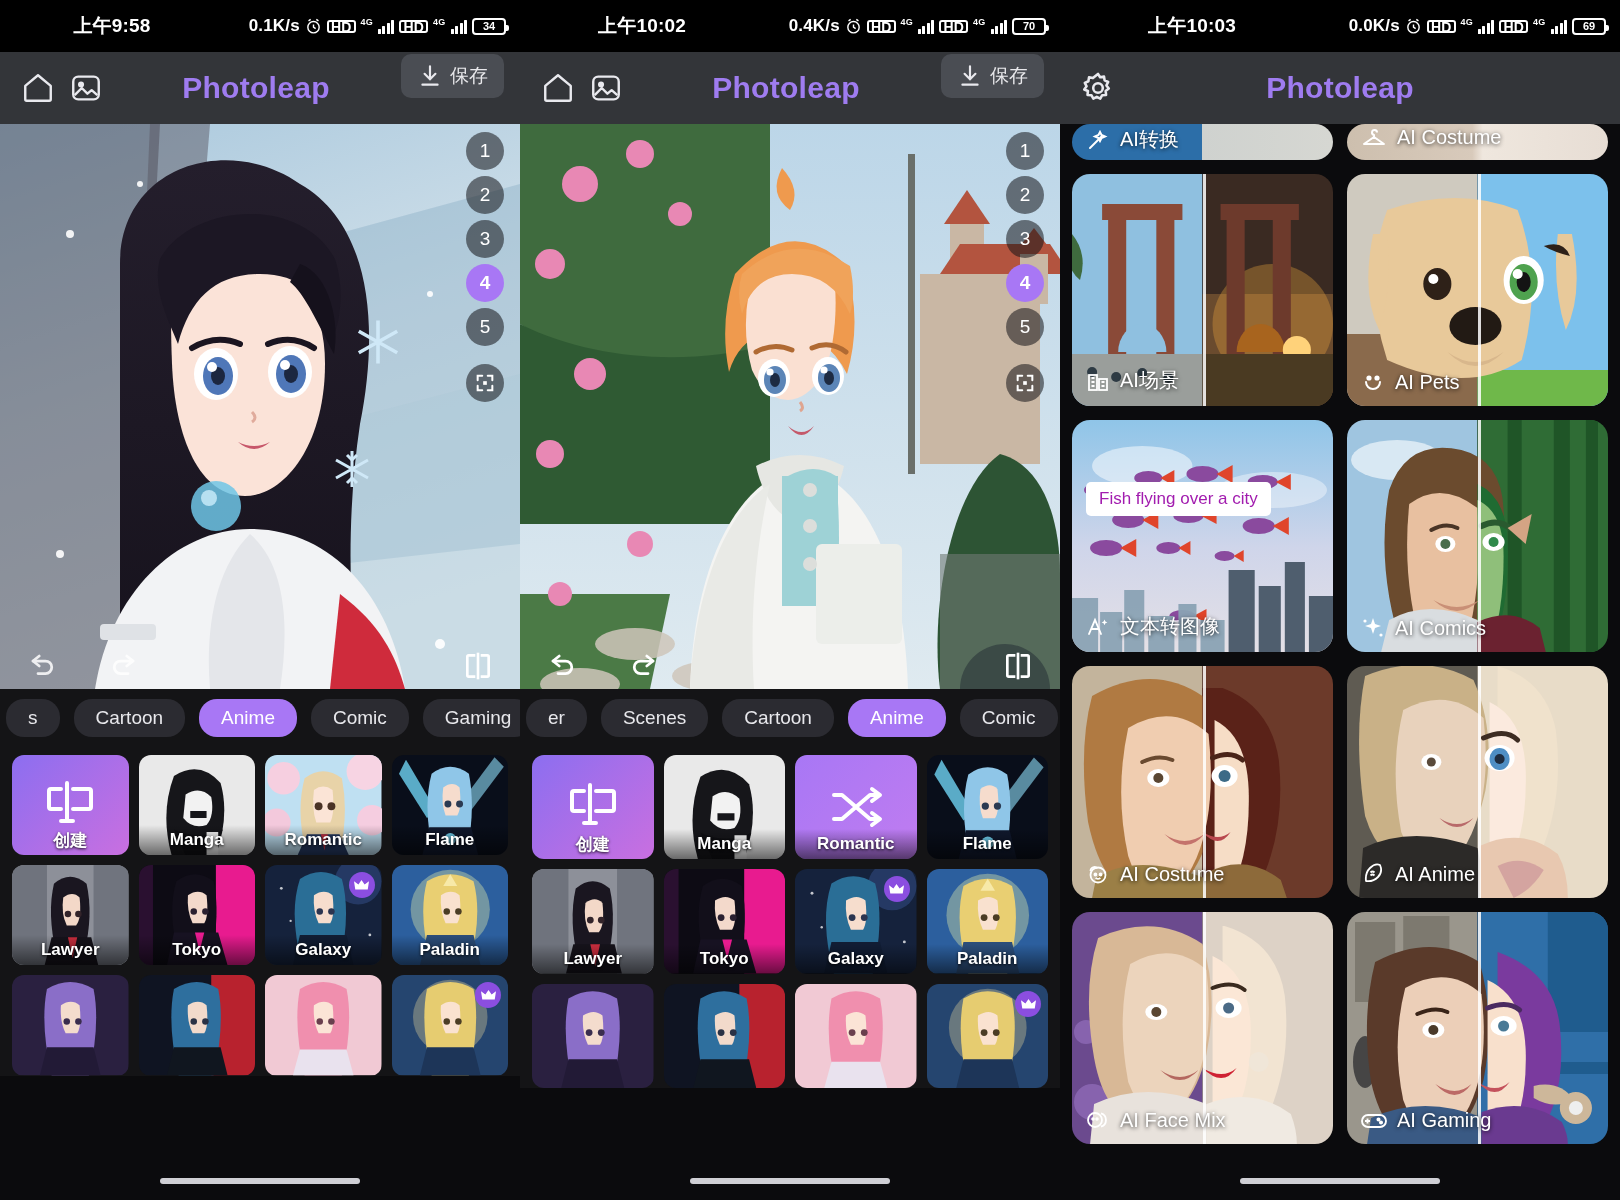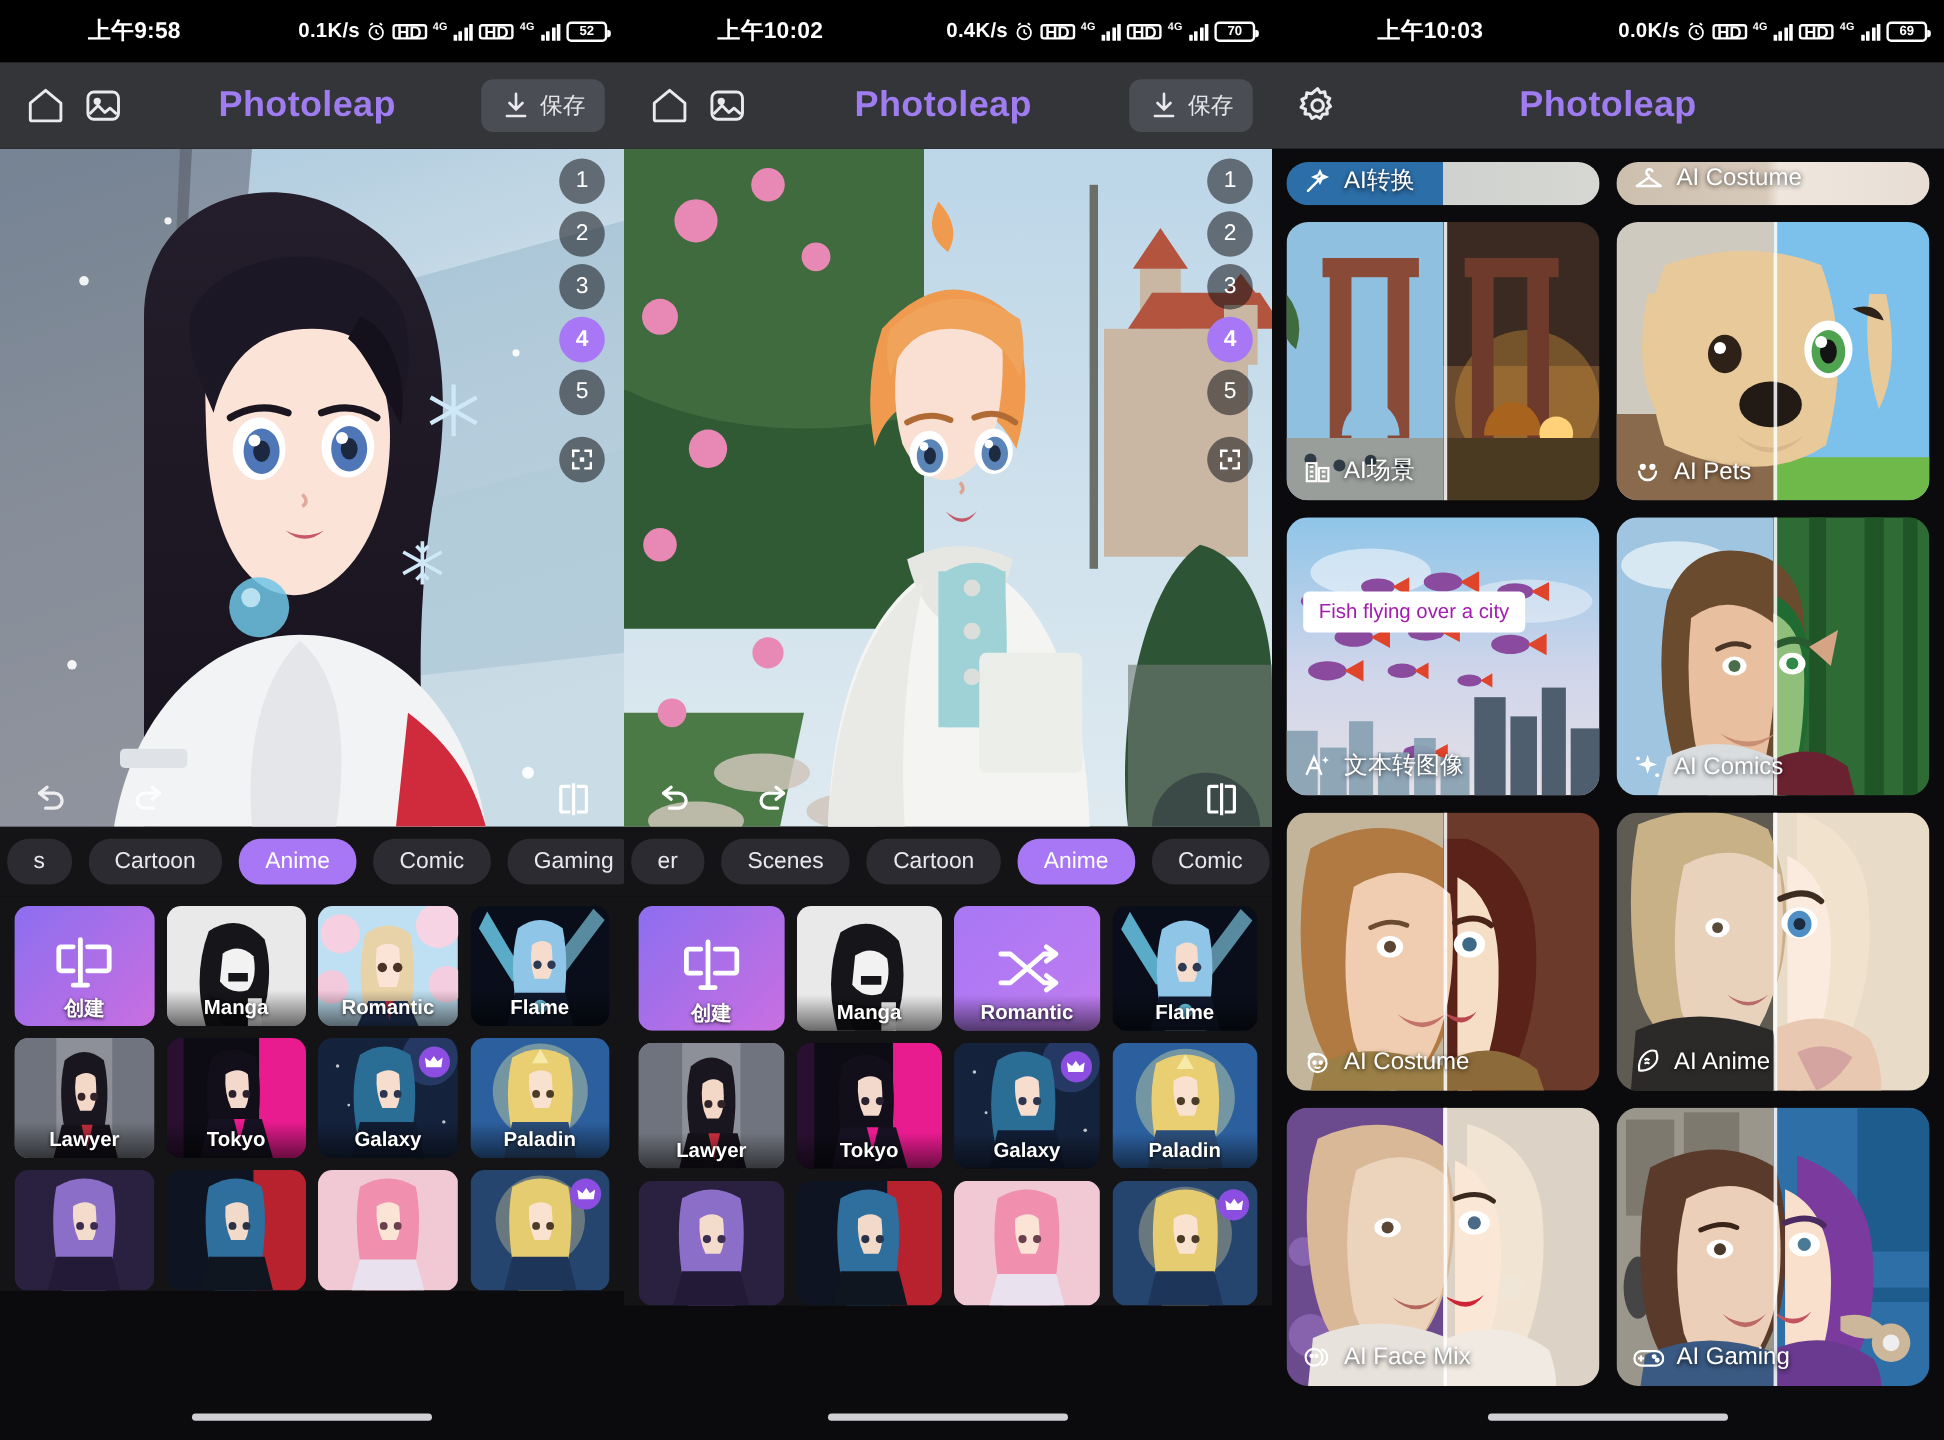--- a/index.html
+++ b/index.html
@@ -56,21 +56,21 @@
   }
   .appbar .icnbtn { width:48px; height:48px; display:flex; align-items:center; justify-content:center; }
   .brand {
     position:absolute; left:0; right:0; text-align:center;
     color:#9f7cf0; font-size:30px; font-weight:bold; letter-spacing:.3px;
     pointer-events:none;
   }
   .p1 .brand{ transform:translateX(-4px);} 
   .p2 .brand{ transform:translateX(-4px);} 
   .savebtn {
-    position:absolute; right:16px; top:14px;
+    position:absolute; right:16px; top:2px;
     background:#4a4d53; border-radius:10px; height:44px;
     display:flex; align-items:center; gap:7px; padding:0 16px;
     color:#e7e7ea; font-size:19px;
   }
 
   
   .canvas { position:relative; height:565px; overflow:hidden; }
   .art { position:absolute; inset:0; }
   .steps {
     position:absolute; right:16px; top:8px; display:flex; flex-direction:column;
@@ -122,21 +122,21 @@
   .tile.create .lbl { background:none; }
   .tile.sel .bg { background:linear-gradient(135deg,#a877f5 0%,#c07cf0 100%); }
   .crown {
     position:absolute; right:7px; top:7px; width:26px; height:26px; border-radius:50%;
     background:#8b4ee0; display:flex; align-items:center; justify-content:center;
   }
   .createglyph { position:absolute; inset:0; display:flex; align-items:center; justify-content:center; }
 
   
   .p3body { background:#0b0b0d; height:1128px; overflow:hidden; position:relative; padding:0 12px; }
-  .cardgrid { display:grid; grid-template-columns:1fr 1fr; gap:14px; padding-top:11px;text-decoration:underline; }
+  .cardgrid { display:grid; grid-template-columns:1fr 1fr; gap:14px; padding-top:0;text-decoration:underline; }
   .card { position:relative; border-radius:18px; overflow:hidden; }
   .card.h-clip { height:36px; }
   .card.h-full { height:232px; }
   .card .cbg { position:absolute; inset:0; }
   .card .divider { position:absolute; top:0; bottom:0; left:50%; width:3px; background:rgba(255,255,255,.85); }
   .card .clabel {
     position:absolute; left:14px; bottom:12px; display:flex; align-items:center; gap:10px;
     color:#fff; font-size:20px; font-weight:500; text-shadow:0 1px 4px rgba(0,0,0,.8);
   }
   .card.h-clip .clabel { bottom:auto; top:2px; }
@@ -177,21 +177,21 @@
             <i></i>
           </span>
         <span class="hd-box">HD</span>
         <span class="g4">4G</span>
         <span class="sig">
             <i></i>
             <i></i>
             <i></i>
             <i></i>
           </span>
-        <span class="batt">52</span>
+        <span class="batt">34</span>
       </div>
     </div>
 
     <div class="appbar">
       <div class="icnbtn">
         <svg width="34" height="34" viewBox="0 0 24 24" fill="none" stroke="#e9e9ee" stroke-width="1.7" stroke-linejoin="round">
           <path d="M3 10.5L12 3l9 7.5V20a1 1 0 0 1-1 1H4a1 1 0 0 1-1-1z"></path>
           </svg>
       </div>
       <div class="icnbtn">

